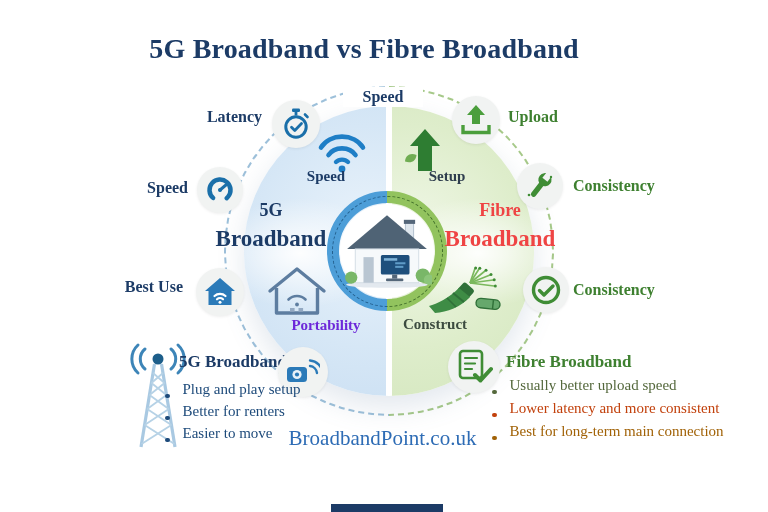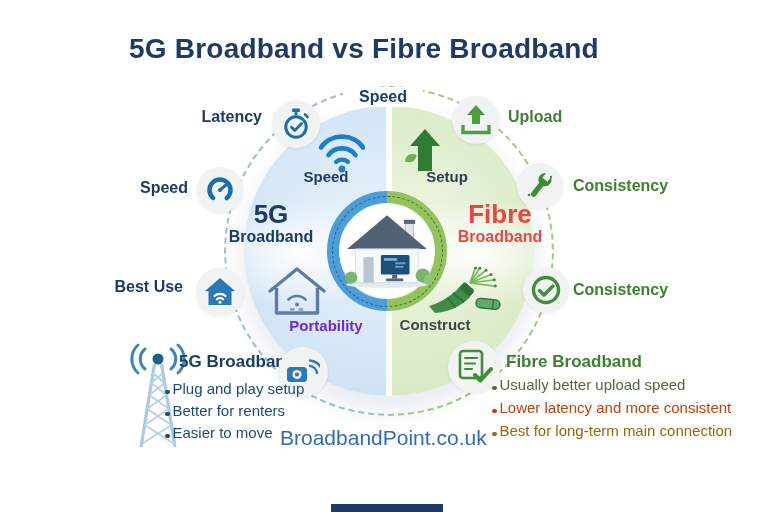--- a/index.html
+++ b/index.html
@@ -1,18 +1,18 @@
 <!DOCTYPE html>
 <html><head>
 <meta charset="utf-8">
 <style>
   html,body{margin:0;padding:0;background:#fff;}
   .stage{
     position:relative;width:768px;height:512px;overflow:hidden;background:#fff;
-    font-family:Liberation Sans, sans-serif;
+    font-family:Liberation Serif, serif;
   }
   .abs{position:absolute;}
   .title{
     left:0;top:33px;width:728px;text-align:center;
     font-size:28px;font-weight:700;color:#1c3b66;letter-spacing:.2px;
   }
   
   .dash-circle{left:224px;top:86px;width:330px;height:330px;}
   .dash-half{position:absolute;inset:0;border-radius:50%;border:2px dashed #9dc0da;}
   .dash-half.left{clip-path:inset(-3px 50% -3px -3px);}
@@ -33,33 +33,33 @@
   .ring .rl{border:12px solid #4d9ed8;clip-path:inset(-2px 50% -2px -2px);}
   .ring .rr{border:12px solid #92c35e;clip-path:inset(-2px -2px -2px 50%);}
   .ring .rdl{inset:4.5px;border:1.6px dashed #24618f;clip-path:inset(-2px 50% -2px -2px);}
   .ring .rdr{inset:4.5px;border:1.6px dashed #44722c;clip-path:inset(-2px -2px -2px 50%);}
   .hub{left:340px;top:204px;width:94px;height:94px;border-radius:50%;background:#fff;
        display:flex;align-items:center;justify-content:center;}
   
   .top-label{left:343px;top:87px;width:80px;text-align:center;font-size:16px;font-weight:700;
              color:#1c3b66;background:#fff;padding:1px 0;}
   .side-title{width:120px;text-align:center;font-weight:700;line-height:1.0;}
-  .side-title .l1{font-size:26px;display:block;}
-  .side-title .l2{font-size:16px;display:block;margin-top:2px;}
+  .side-title .l1{font-size:18px;display:block;}
+  .side-title .l2{font-size:23px;display:block;margin-top:8px;}
   .side-title.navy{left:211px;top:201px;color:#1c3b66;}
   .side-title.green{left:440px;top:201px;color:#ef4444;}
   .qlabel{font-weight:700;font-size:15px;text-align:center;}
   .olabel{font-weight:700;font-size:16px;color:#1c3b66;}
   .olabel.green{color:#3e8030;}
   .olabel.r{text-align:right;}
   .iconcircle{border-radius:50%;background:#f1f3f2;display:flex;align-items:center;justify-content:center;
               box-shadow:0 1px 3px rgba(0,0,0,.07);}
   
   .panel-heading{font-size:17px;font-weight:700;}
-  .bullet{display:flex;align-items:center;gap:3px;font-size:15px;line-height:1.2;}
+  .bullet{display:flex;align-items:flex-end;gap:13px;font-size:15px;line-height:1.2;}
   .bullet .dot{width:4.5px;height:4.5px;border-radius:50%;background:currentColor;margin-top:6px;flex:none;}
   .footer-site{left:280px;top:426px;width:205px;text-align:center;font-size:21px;color:#2e6cb5;}
   .bottom-bar{left:331px;top:504px;width:112px;height:8px;background:#1c3b66;}
 </style>
 </head>
 <body>
 
 <div class="stage">
 
   <div class="abs title">5G Broadband vs Fibre Broadband</div>

